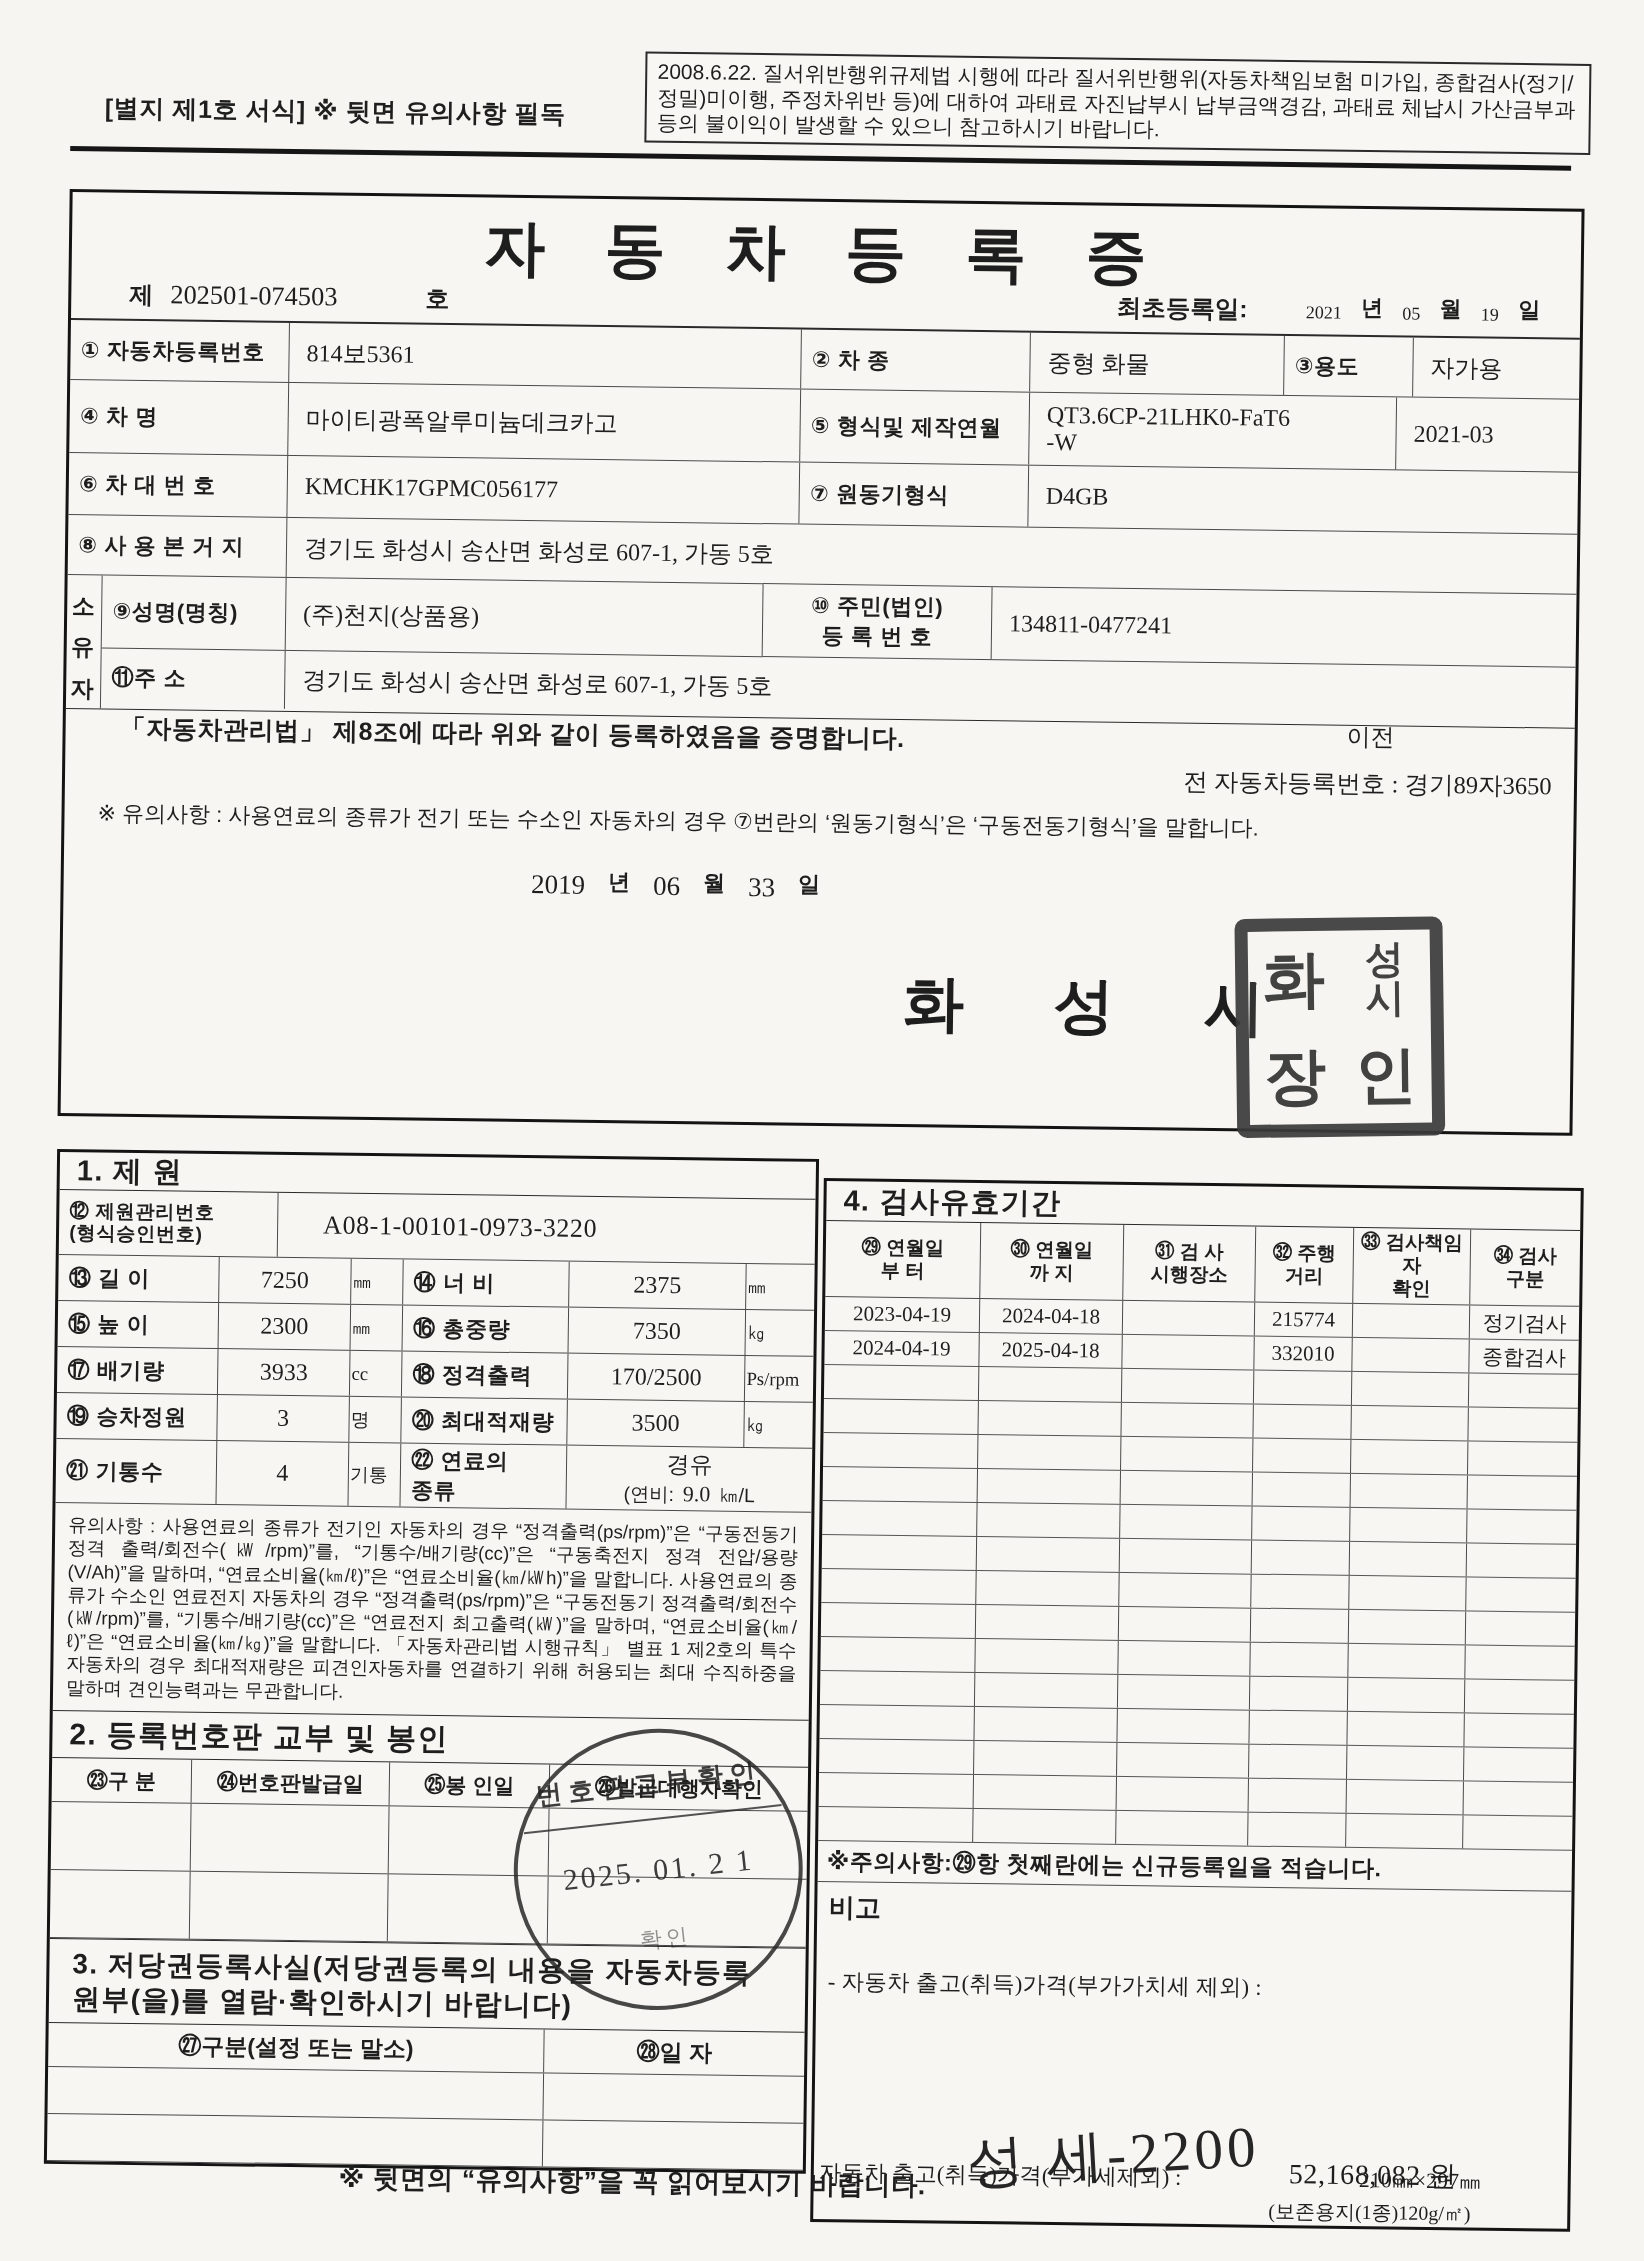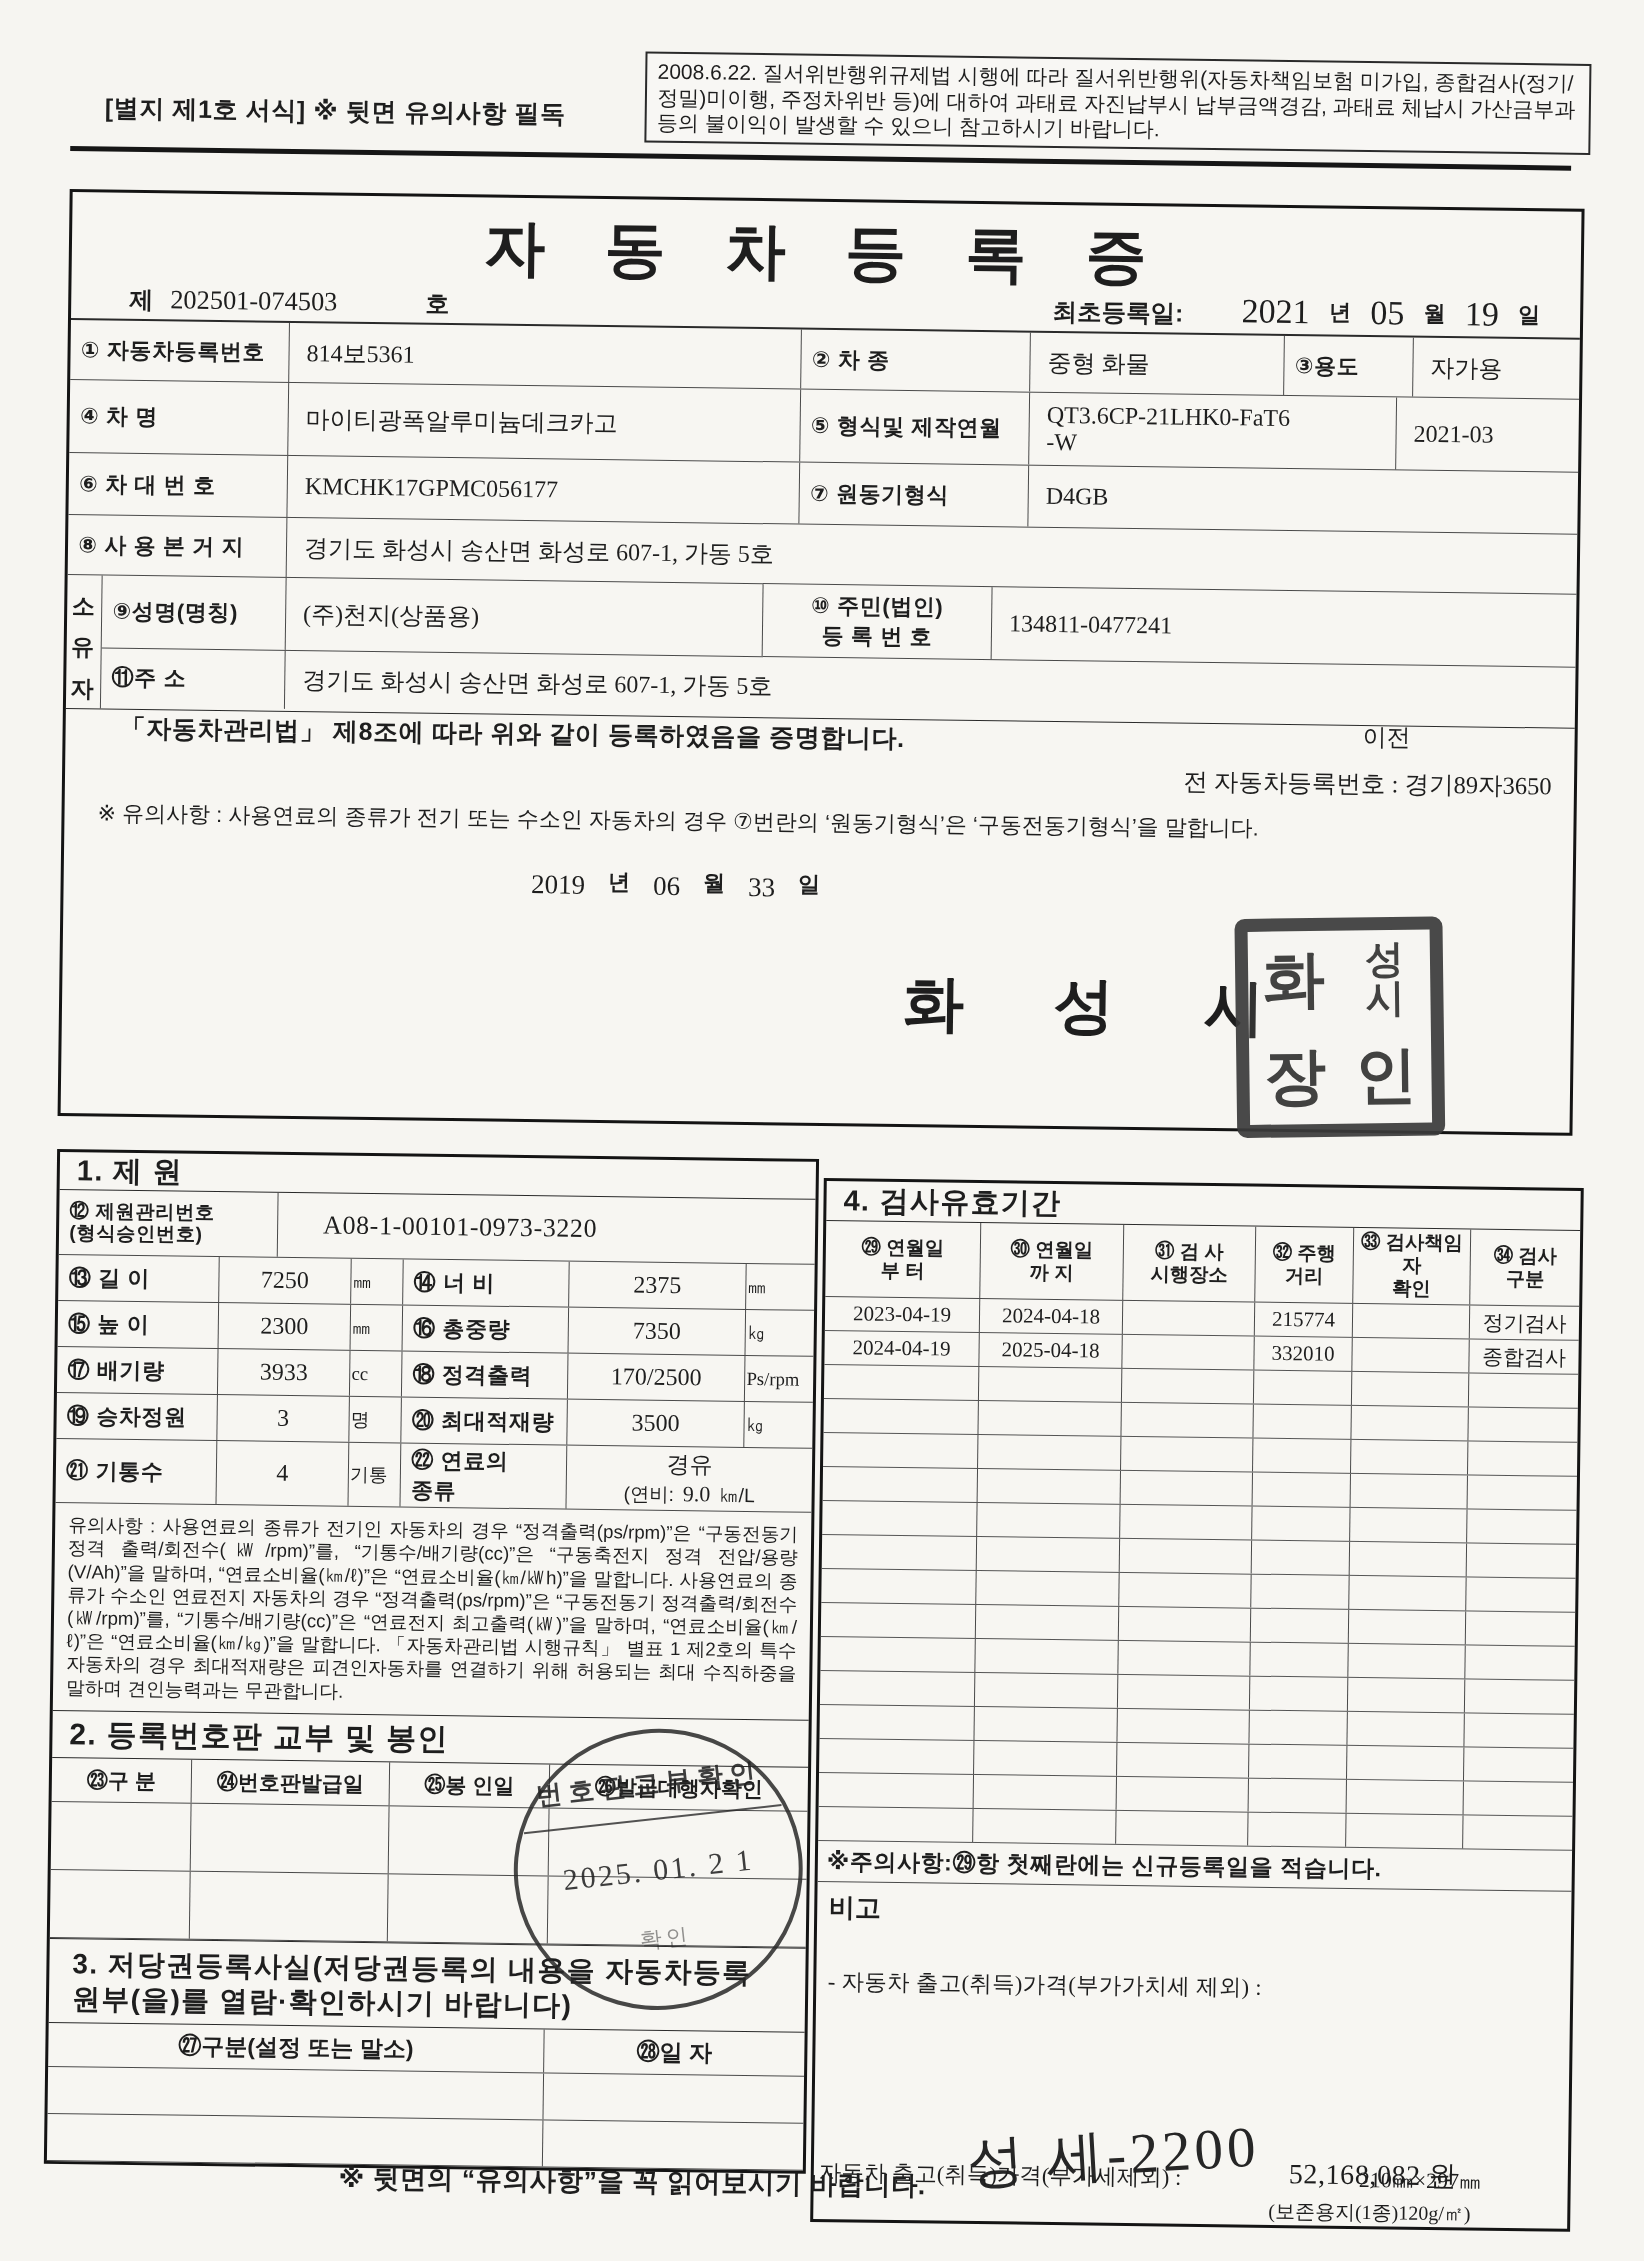--- a/index.html
+++ b/index.html
@@ -18,21 +18,21 @@
 
   
   .cert-box{left:61px;top:200px;width:1509px;height:921px;border:3.2px solid #141414;background:#f7f6f2;}
   .cert-title{position:absolute;left:0;top:10.3px;width:100%;text-align:center;font-size:61px;
               font-weight:bold;letter-spacing:22px;font-family:"Liberation Serif","DejaVu Serif",serif;}
   .doc-line{position:absolute;left:58px;top:85px;width:1411px;display:flex;align-items:baseline;font-size:24px;}
   .doc-line .no{font-size:26.4px;margin:0 17px;}
   .doc-line .ho{margin-left:71px;font-weight:bold;}
   .first-reg{margin-left:auto;display:flex;align-items:baseline;gap:19.3px;}
   .first-reg .lbl{font-weight:bold;font-size:24.5px;margin-right:39px;}
-  .first-reg .num{font-size:34px;}
+  .first-reg .num{font-size:18px;}
   .first-reg .suf{font-weight:bold;font-size:22px;position:relative;top:-3.9px;}
 
   .cert-table{position:absolute;left:0;top:126px;width:100%;border-top:2.6px solid #2a2a2a;}
   .crow{display:grid;border-bottom:1.3px solid #4a4a4a;}
   .crow:last-child{border-bottom:1.9px solid #2a2a2a;}
   .cell{border-right:1.3px solid #4a4a4a;display:flex;align-items:center;overflow:hidden;}
   .cell:last-child{border-right:none;}
   .lab{font-weight:bold;font-size:22px;padding-left:10.3px;letter-spacing:0.6px;}
   .lab.ctr{justify-content:center;padding-left:0;text-align:center;}
   .val{font-family:"Liberation Serif","DejaVu Serif",serif;font-size:24px;padding-left:17px;}
@@ -40,21 +40,21 @@
   .r2{grid-template-columns:219px 512px 229px 367px 1fr;height:72px;}
   .r3{grid-template-columns:219px 512px 229px 1fr;height:61px;}
   .r4{grid-template-columns:219px 1fr;height:59px;}
   .r56{display:grid;grid-template-columns:35px 1fr;border-bottom:1.9px solid #2a2a2a;}
   .owner-cell{border-right:1.3px solid #4a4a4a;display:flex;align-items:center;justify-content:center;
               font-weight:bold;font-size:23px;writing-mode:vertical-rl;letter-spacing:17px;padding:6.4px 0;}
   .r5{grid-template-columns:184px 477px 229px 1fr;height:72px;border-bottom:1.3px solid #4a4a4a;}
   .r6{grid-template-columns:184px 1fr;height:58px;border-bottom:none!important;}
 
   .statement{left:55px;top:519px;font-size:25px;font-weight:bold;letter-spacing:0.6px;}
-  .transfer{right:164px;top:512px;font-size:24px;}
+  .transfer{right:180px;top:512px;font-size:24px;}
   .prev-reg{right:22.5px;top:558px;font-size:24.5px;}
   .fuel-note{left:33px;top:606px;font-size:22px;}
   .issue-line{left:0;top:671px;width:1224px;display:flex;justify-content:center;align-items:baseline;gap:23px;}
   .issue-line .num{font-size:27px;}
   .issue-line .suf{font-weight:bold;font-size:22px;position:relative;top:-5.2px;}
   .issuer{left:841px;top:760px;font-size:61px;font-weight:600;letter-spacing:37px;}
   .seal{left:1174px;top:709px;width:182px;height:193px;border:13px solid #3b3b3b;border-radius:10.3px;
         background:rgba(246,245,241,0.1);display:grid;grid-template-columns:1fr 1fr;grid-template-rows:1fr 1fr;
         transform:rotate(-1.5deg);color:#333;opacity:0.92;}
   .seal div{display:flex;align-items:center;justify-content:center;font-weight:900;font-size:62px;

